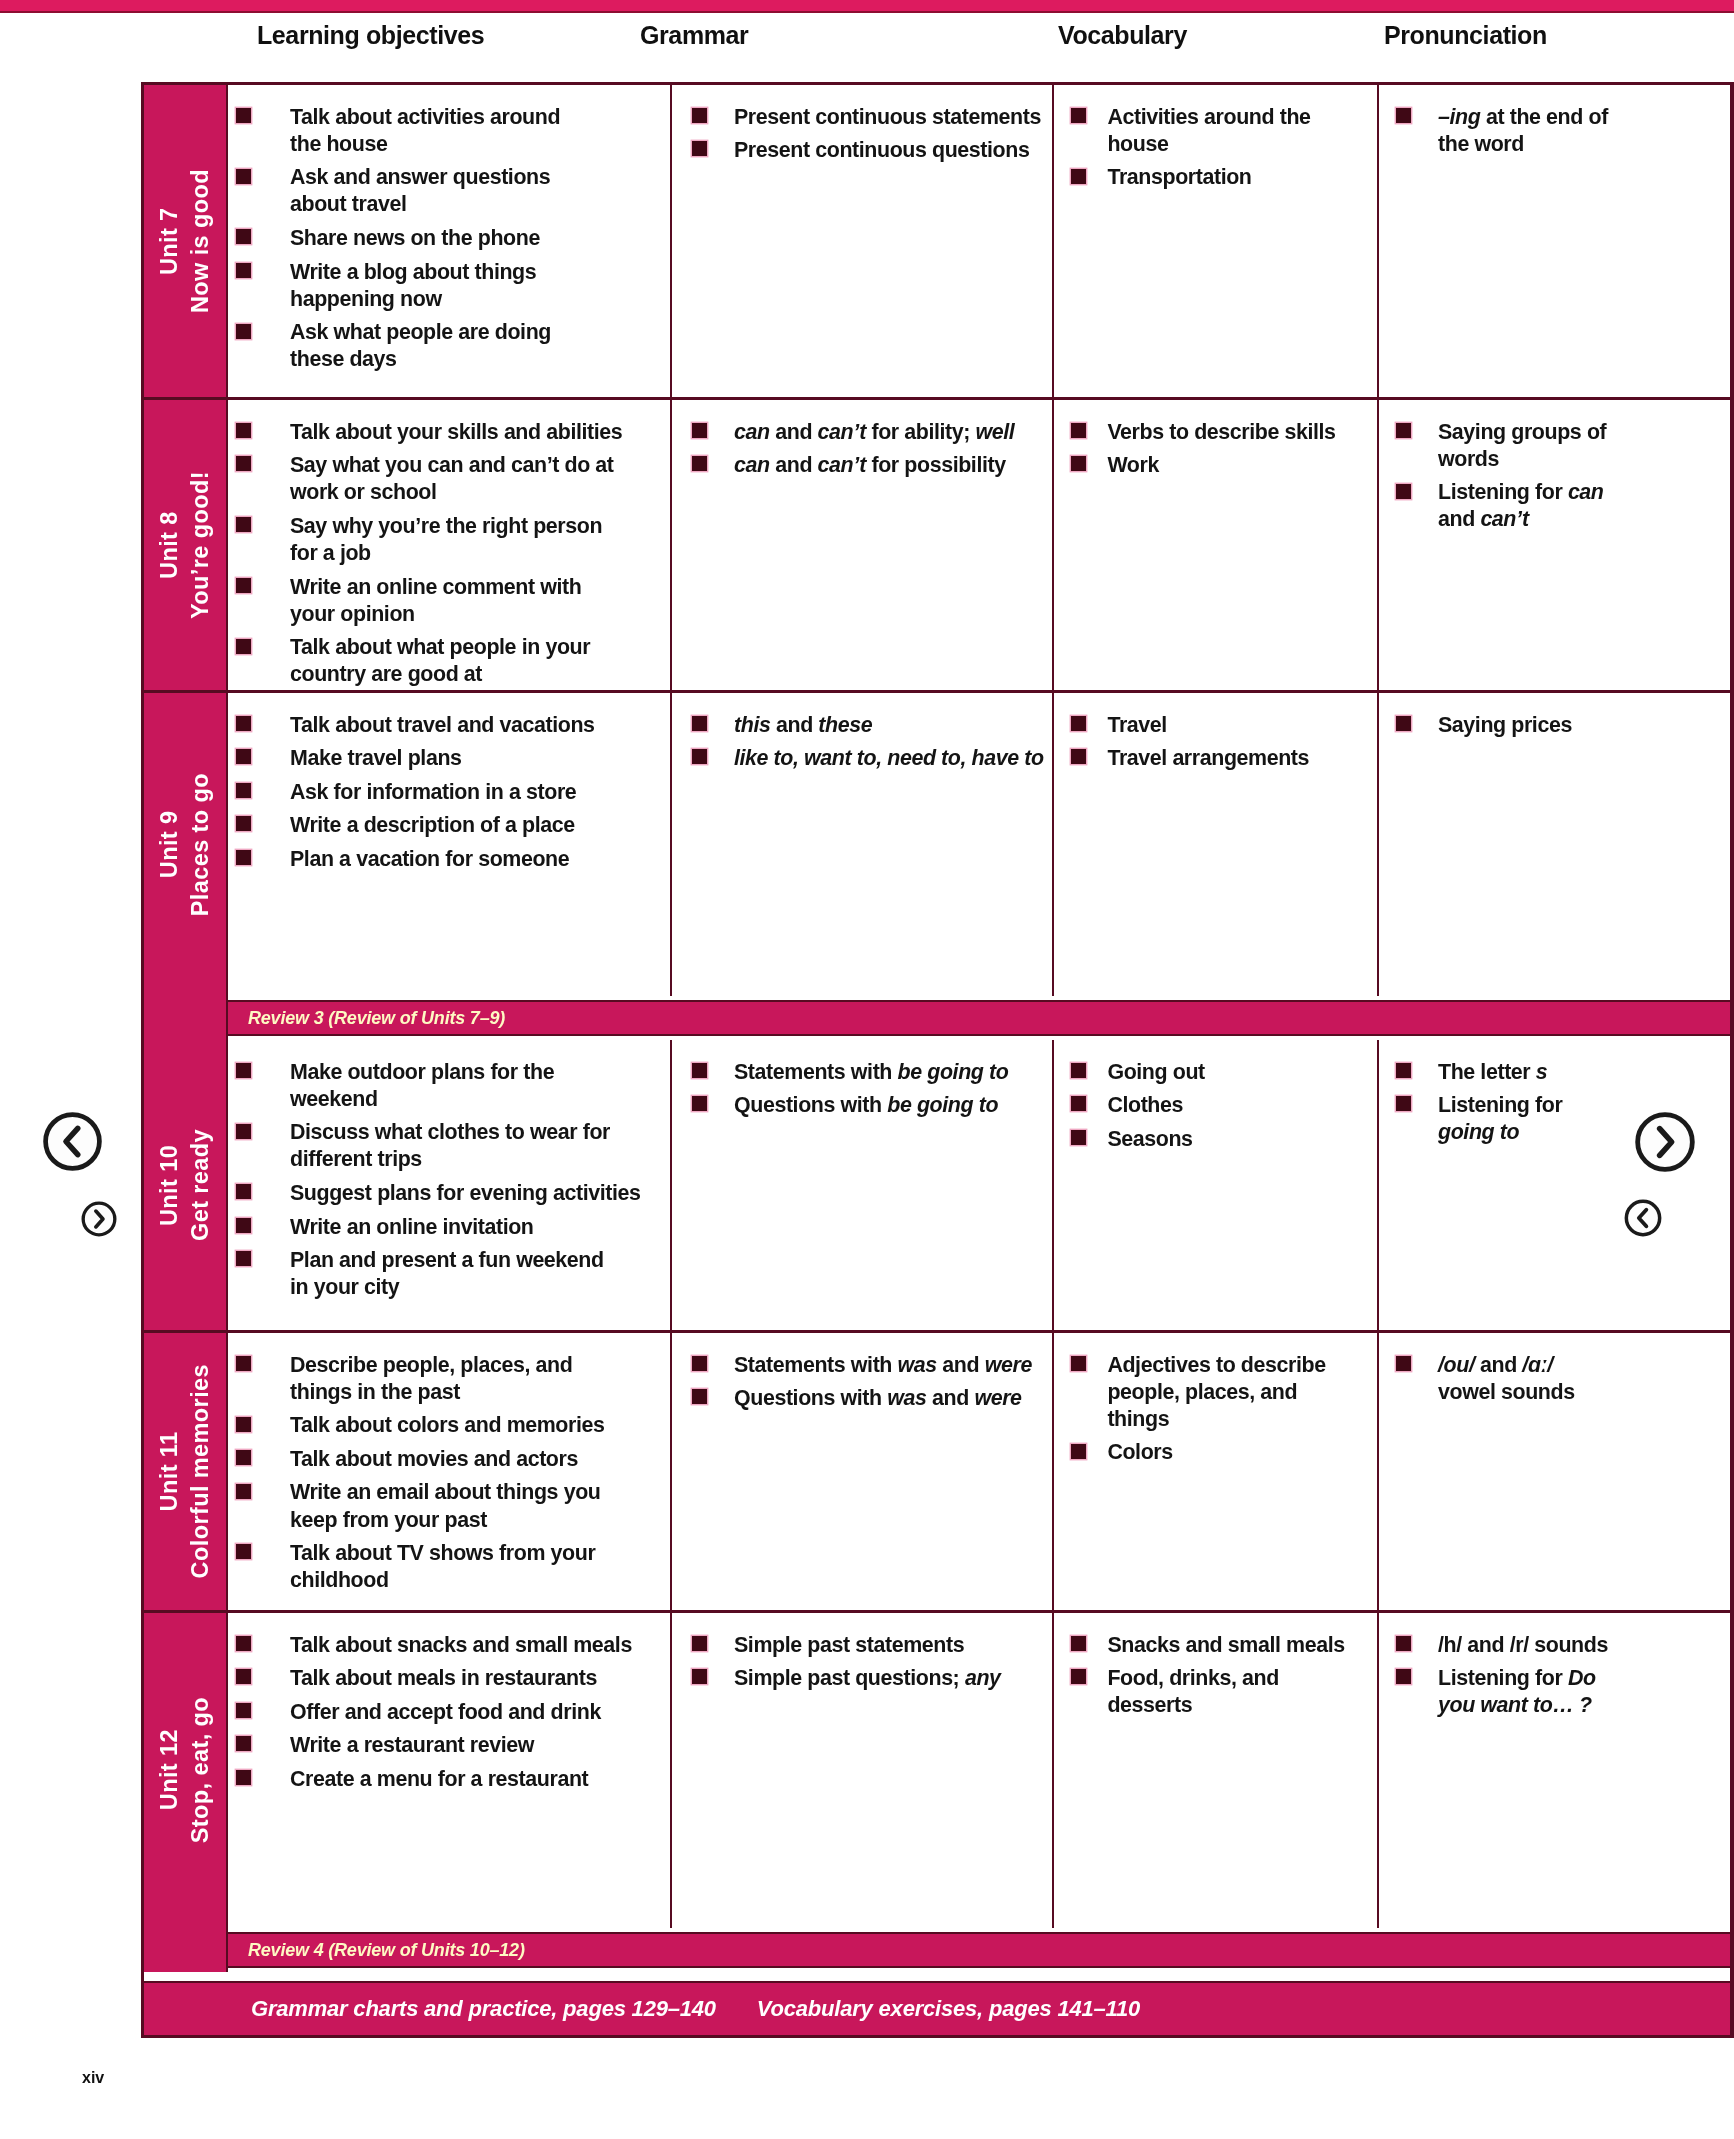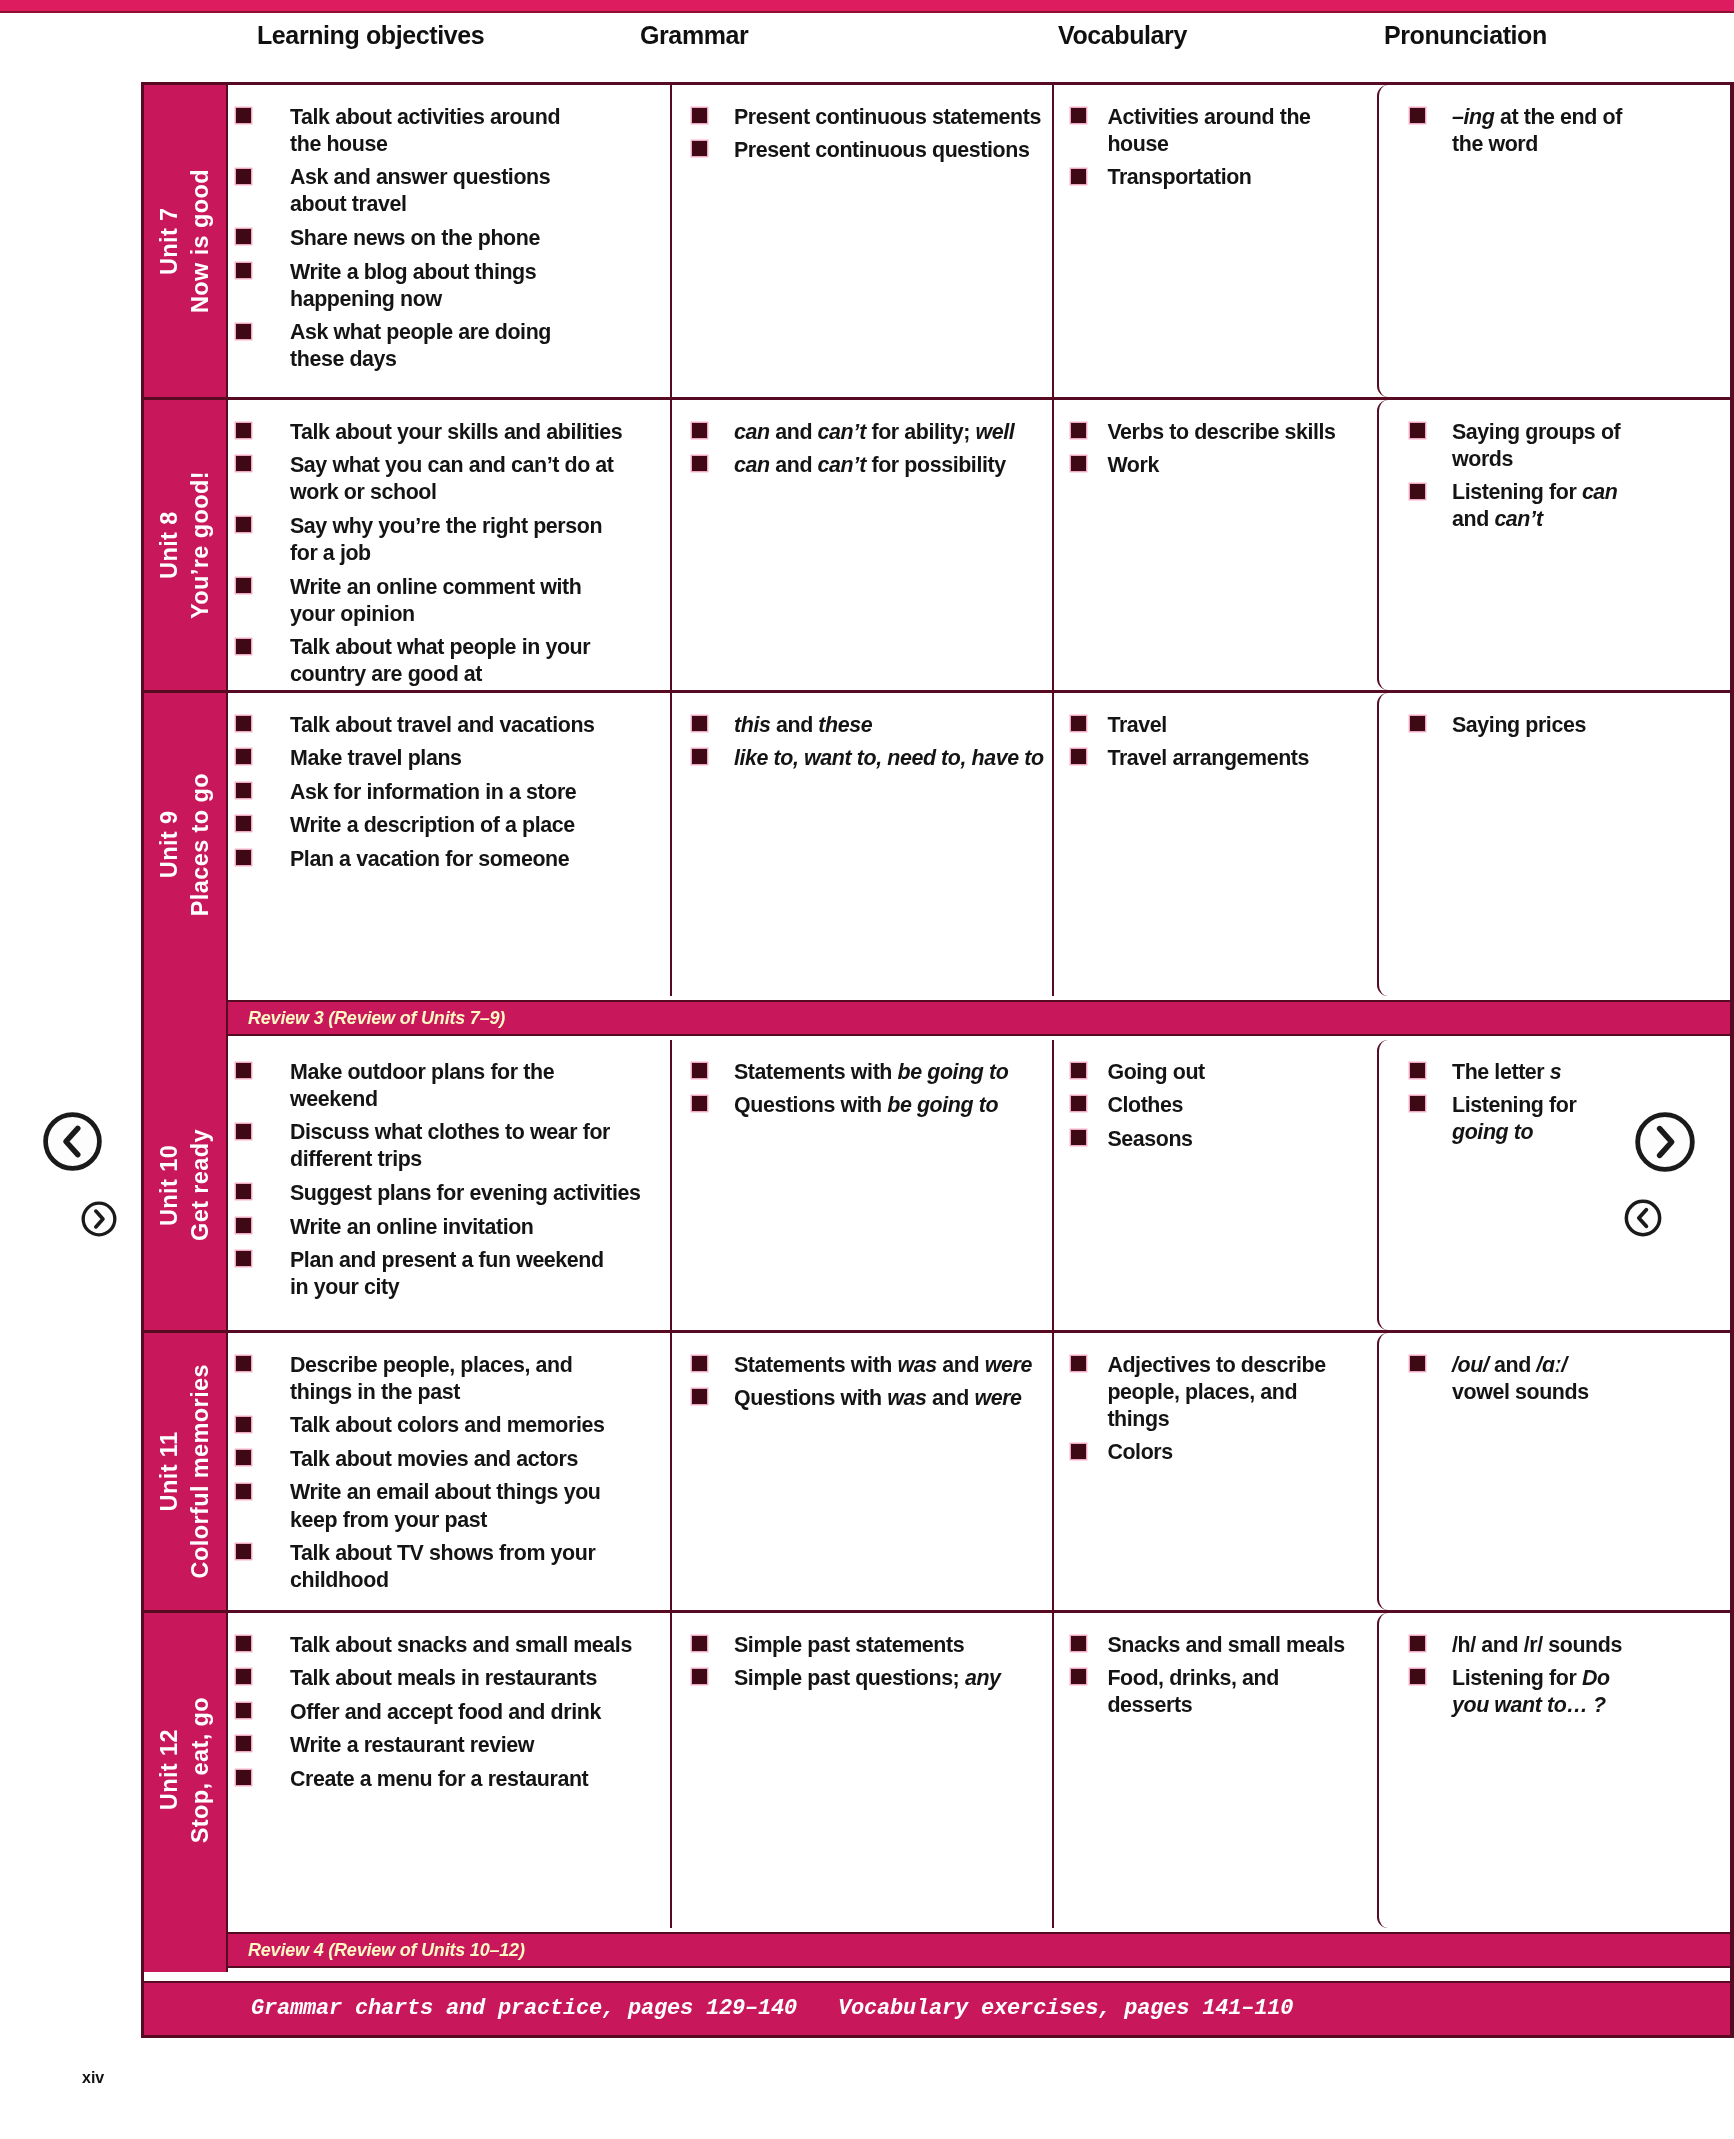--- a/index.html
+++ b/index.html
@@ -19,33 +19,33 @@
     background:#ffffff;
   }
   .row{display:flex;box-sizing:border-box;}
   .unit-row{border-bottom:3.6px solid #570b22;}
   .unit-row.no-bb{border-bottom:none;}
   #row-unit-7{height:315px;} #row-unit-8{height:293px;} #row-unit-9{height:303px;}
   #row-review-r3{height:44px;} #row-unit-10{height:293px;} #row-unit-11{height:280px;}
   #row-unit-12{height:315px;} #row-review-r4{height:44px;}
   .spacer-row{height:8.6px;background:#ffffff;}
   .footer-row{height:57px;background:#c8175b;border-top:2.9px solid #570b22;border-bottom:3.6px solid #570b22;
-    display:flex;align-items:center;box-sizing:border-box;padding-left:107px;font-family:Liberation Mono, monospace;}
+    display:flex;align-items:center;box-sizing:border-box;padding-left:107px;}
   .footer-row .fitem{color:#fff;font-size:22px;font-weight:bold;font-style:italic;letter-spacing:-0.2px;margin-right:41px;white-space:nowrap;}
   
   .tab{width:84px;flex:0 0 84px;background:#c8175b;border-right:2.9px solid #570b22;box-sizing:border-box;
     display:flex;justify-content:center;align-items:center;overflow:hidden;}
   .tab-text{writing-mode:vertical-rl;transform:rotate(180deg);display:flex;flex-direction:column;gap:4.3px;
     text-align:center;color:#ffffff;font-weight:bold;font-size:23.5px;letter-spacing:0.4px;white-space:nowrap;}
   
   .cell{box-sizing:border-box;padding:18.5px 7.1px 7.1px 17px;background:#fff;}
   .cell.lo{flex:0 0 442px;padding-left:8px;}
   .cell.gr{flex:0 0 382px;border-left:2.9px solid #570b22;padding-left:20px;}
   .cell.vo{flex:0 0 325px;border-left:2.9px solid #570b22;padding-left:17px;}
-  .cell.pr{flex:1 1 auto;border-left:2.9px solid #570b22;padding-left:31px;border-radius:11px;}
+  .cell.pr{flex:1 1 auto;border-left:2.9px solid #570b22;padding-left:17px;}
   .item{display:flex;align-items:flex-start;margin-bottom:6.4px;}
   .bullet{flex:0 0 15px;width:15px;height:15px;margin-top:4.3px;background:#3f0815;
     box-shadow:0 0 0 1.4px rgba(220,60,120,0.45);}
   .item-text{font-size:21.4px;font-weight:bold;line-height:1.27;letter-spacing:-0.4px;white-space:pre-line;}
   .cell.lo .bullet{margin-right:39px;}
   .cell.gr .bullet{margin-right:27px;}
   .cell.vo .bullet{margin-right:21.4px;}
   .cell.pr .bullet{margin-right:27px;}
   
   .review-row{background:#ffffff;}

